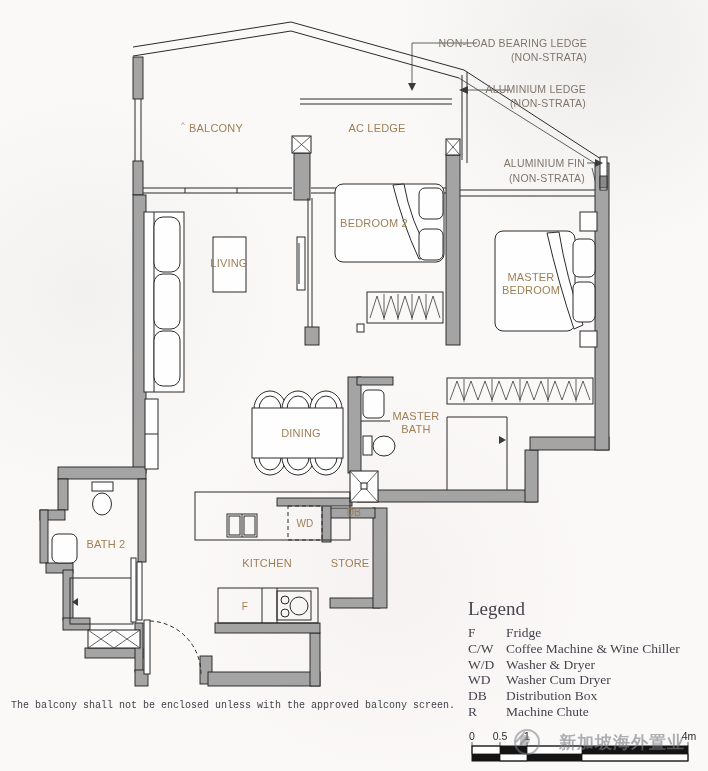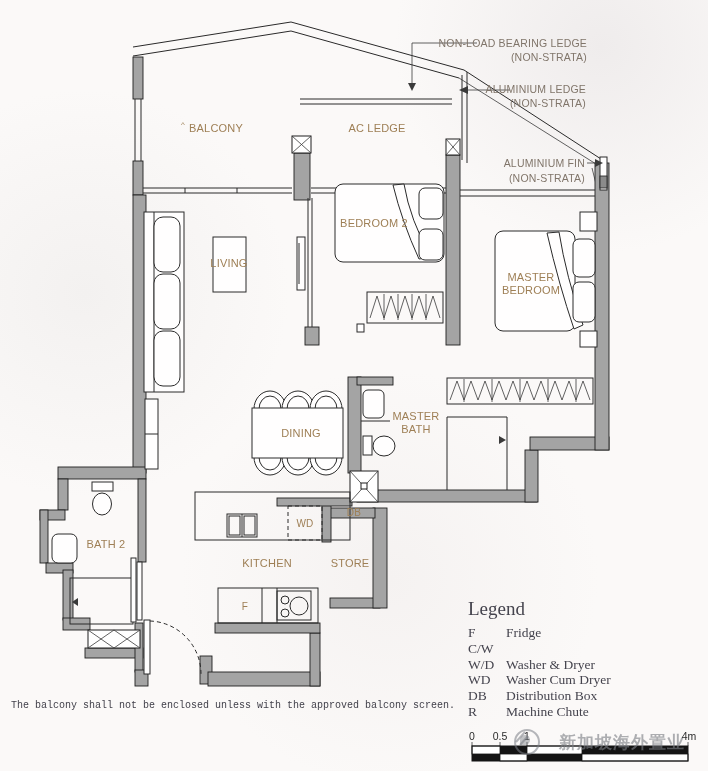--- a/index.html
+++ b/index.html
@@ -324,20 +324,21 @@
 </svg>
 
 <div class="legend">
   <div class="legend-title">Legend</div>
   <div class="legend-row">
     <span class="abbr">F</span>
     <span>Fridge</span>
   </div>
   <div class="legend-row">
     <span class="abbr">C/W</span>
+    <span>Coffee Machine &amp; Wine Chiller</span>
   </div>
   <div class="legend-row">
     <span class="abbr">W/D</span>
     <span>Washer &amp; Dryer</span>
   </div>
   <div class="legend-row">
     <span class="abbr">WD</span>
     <span>Washer Cum Dryer</span>
   </div>
   <div class="legend-row">

